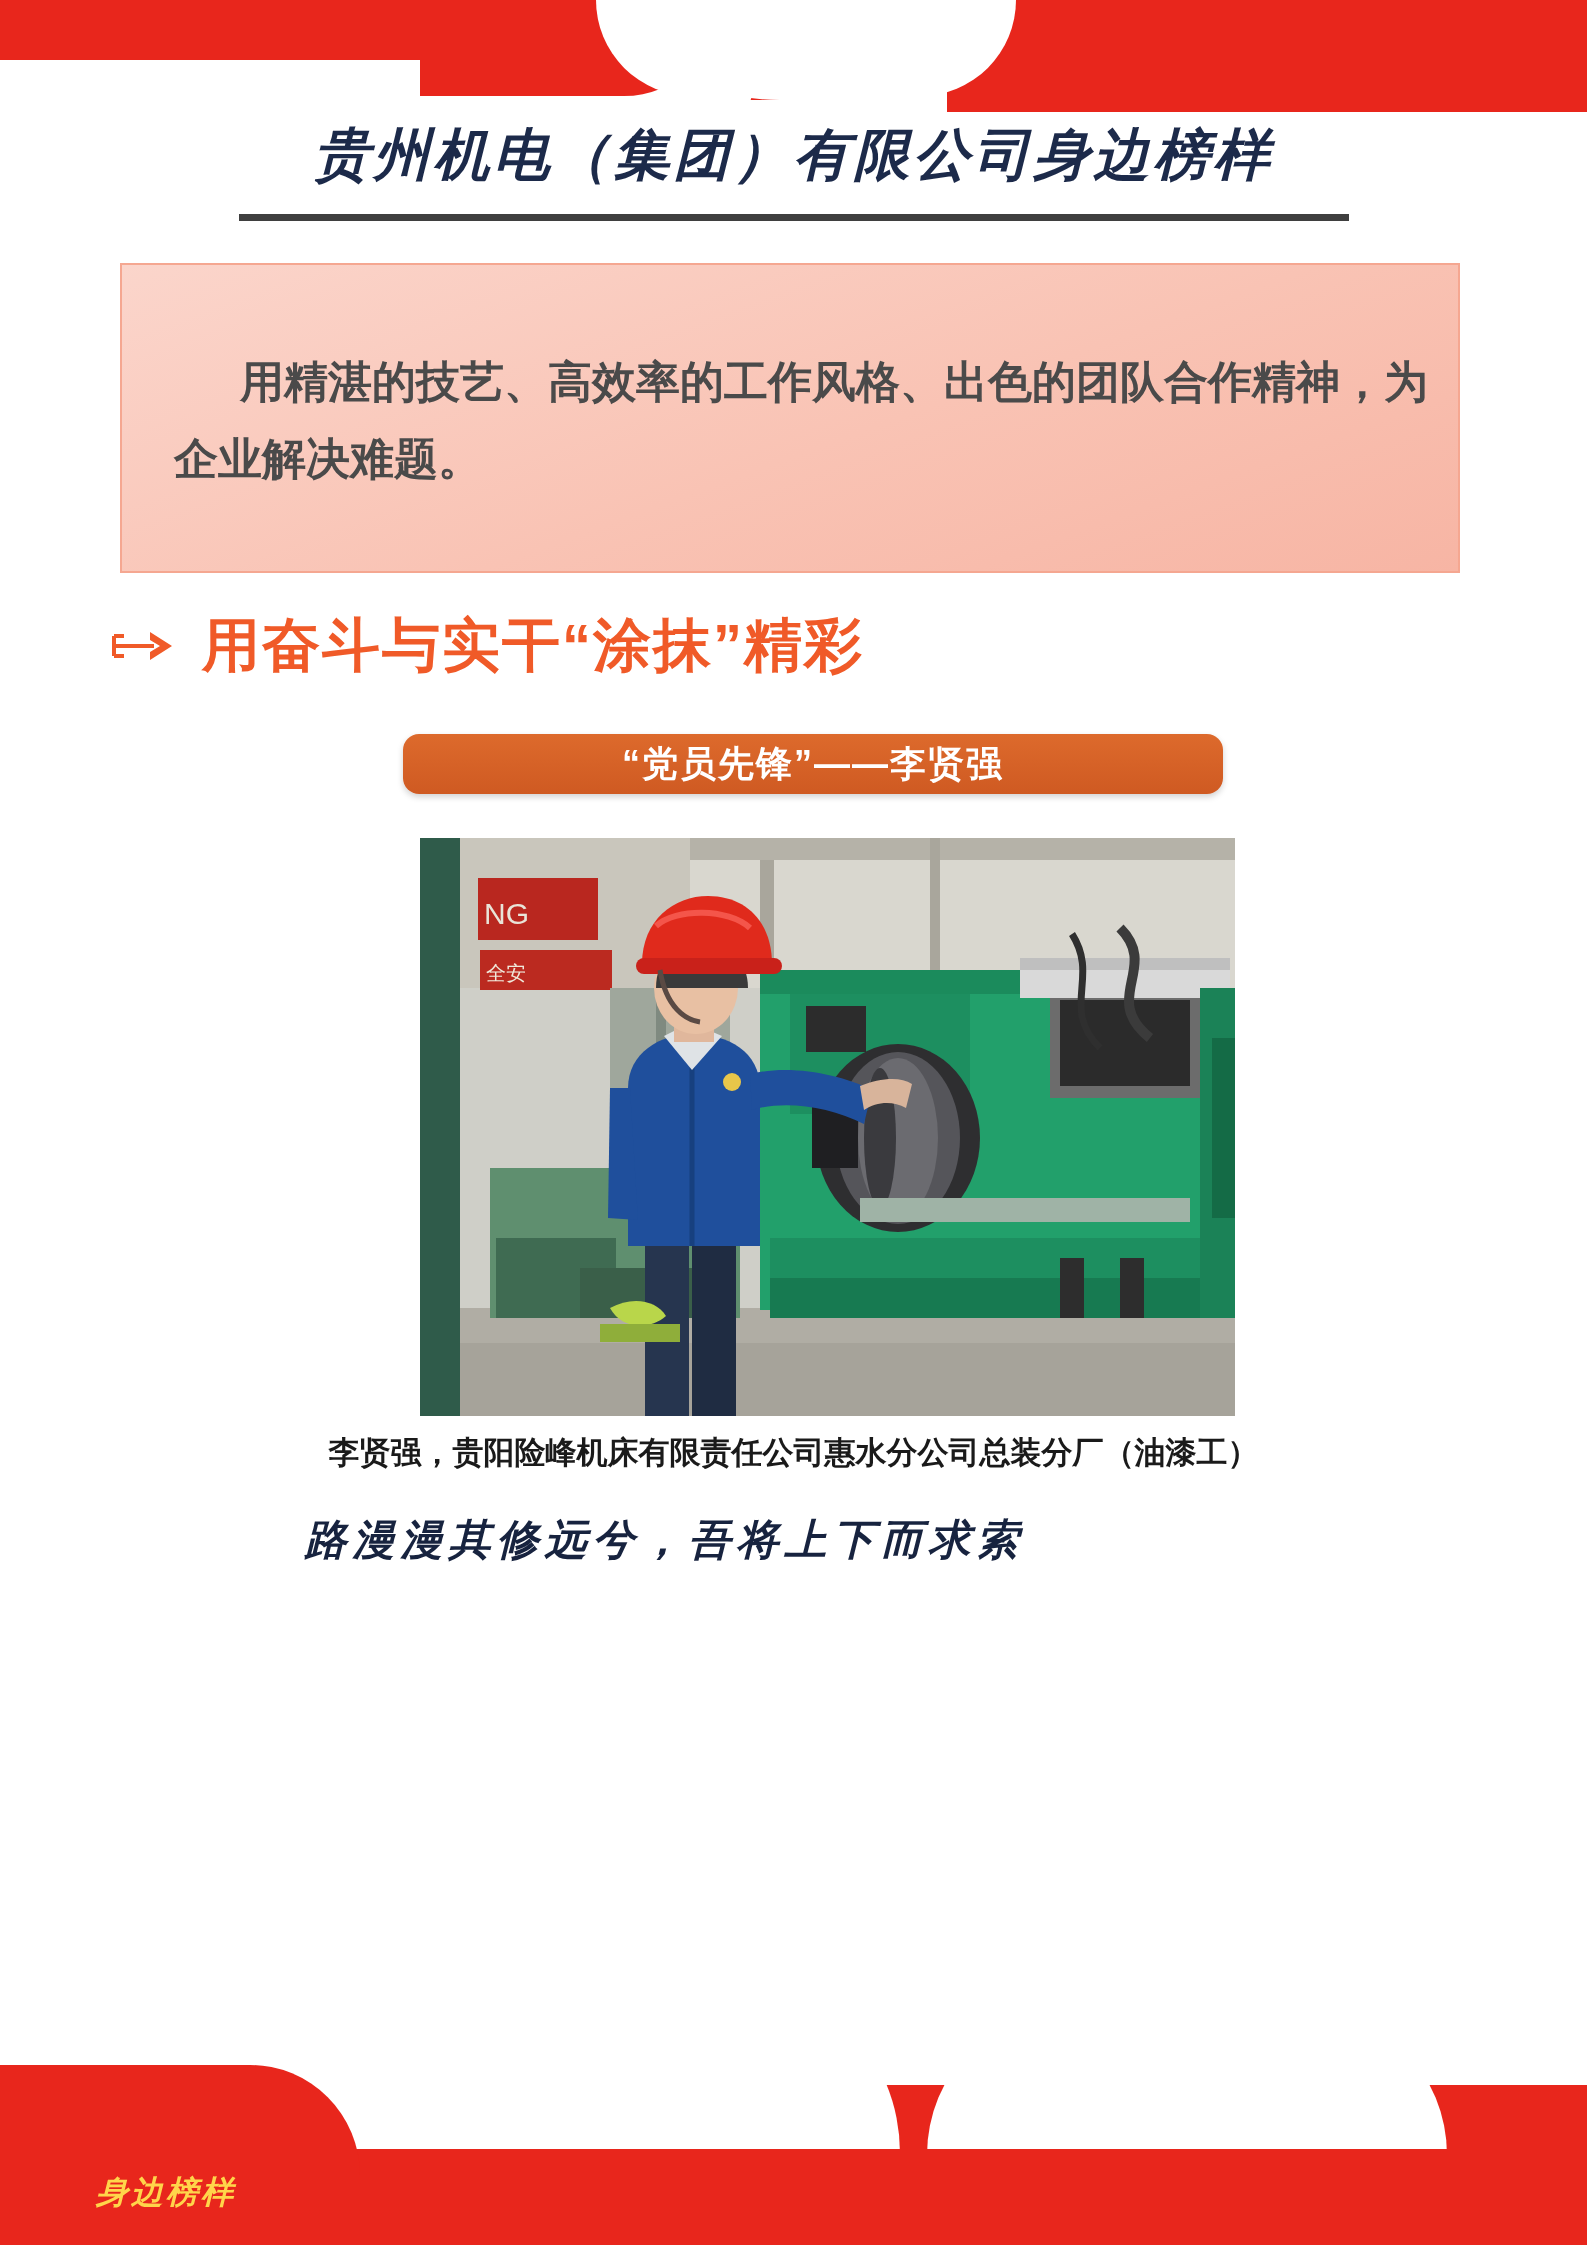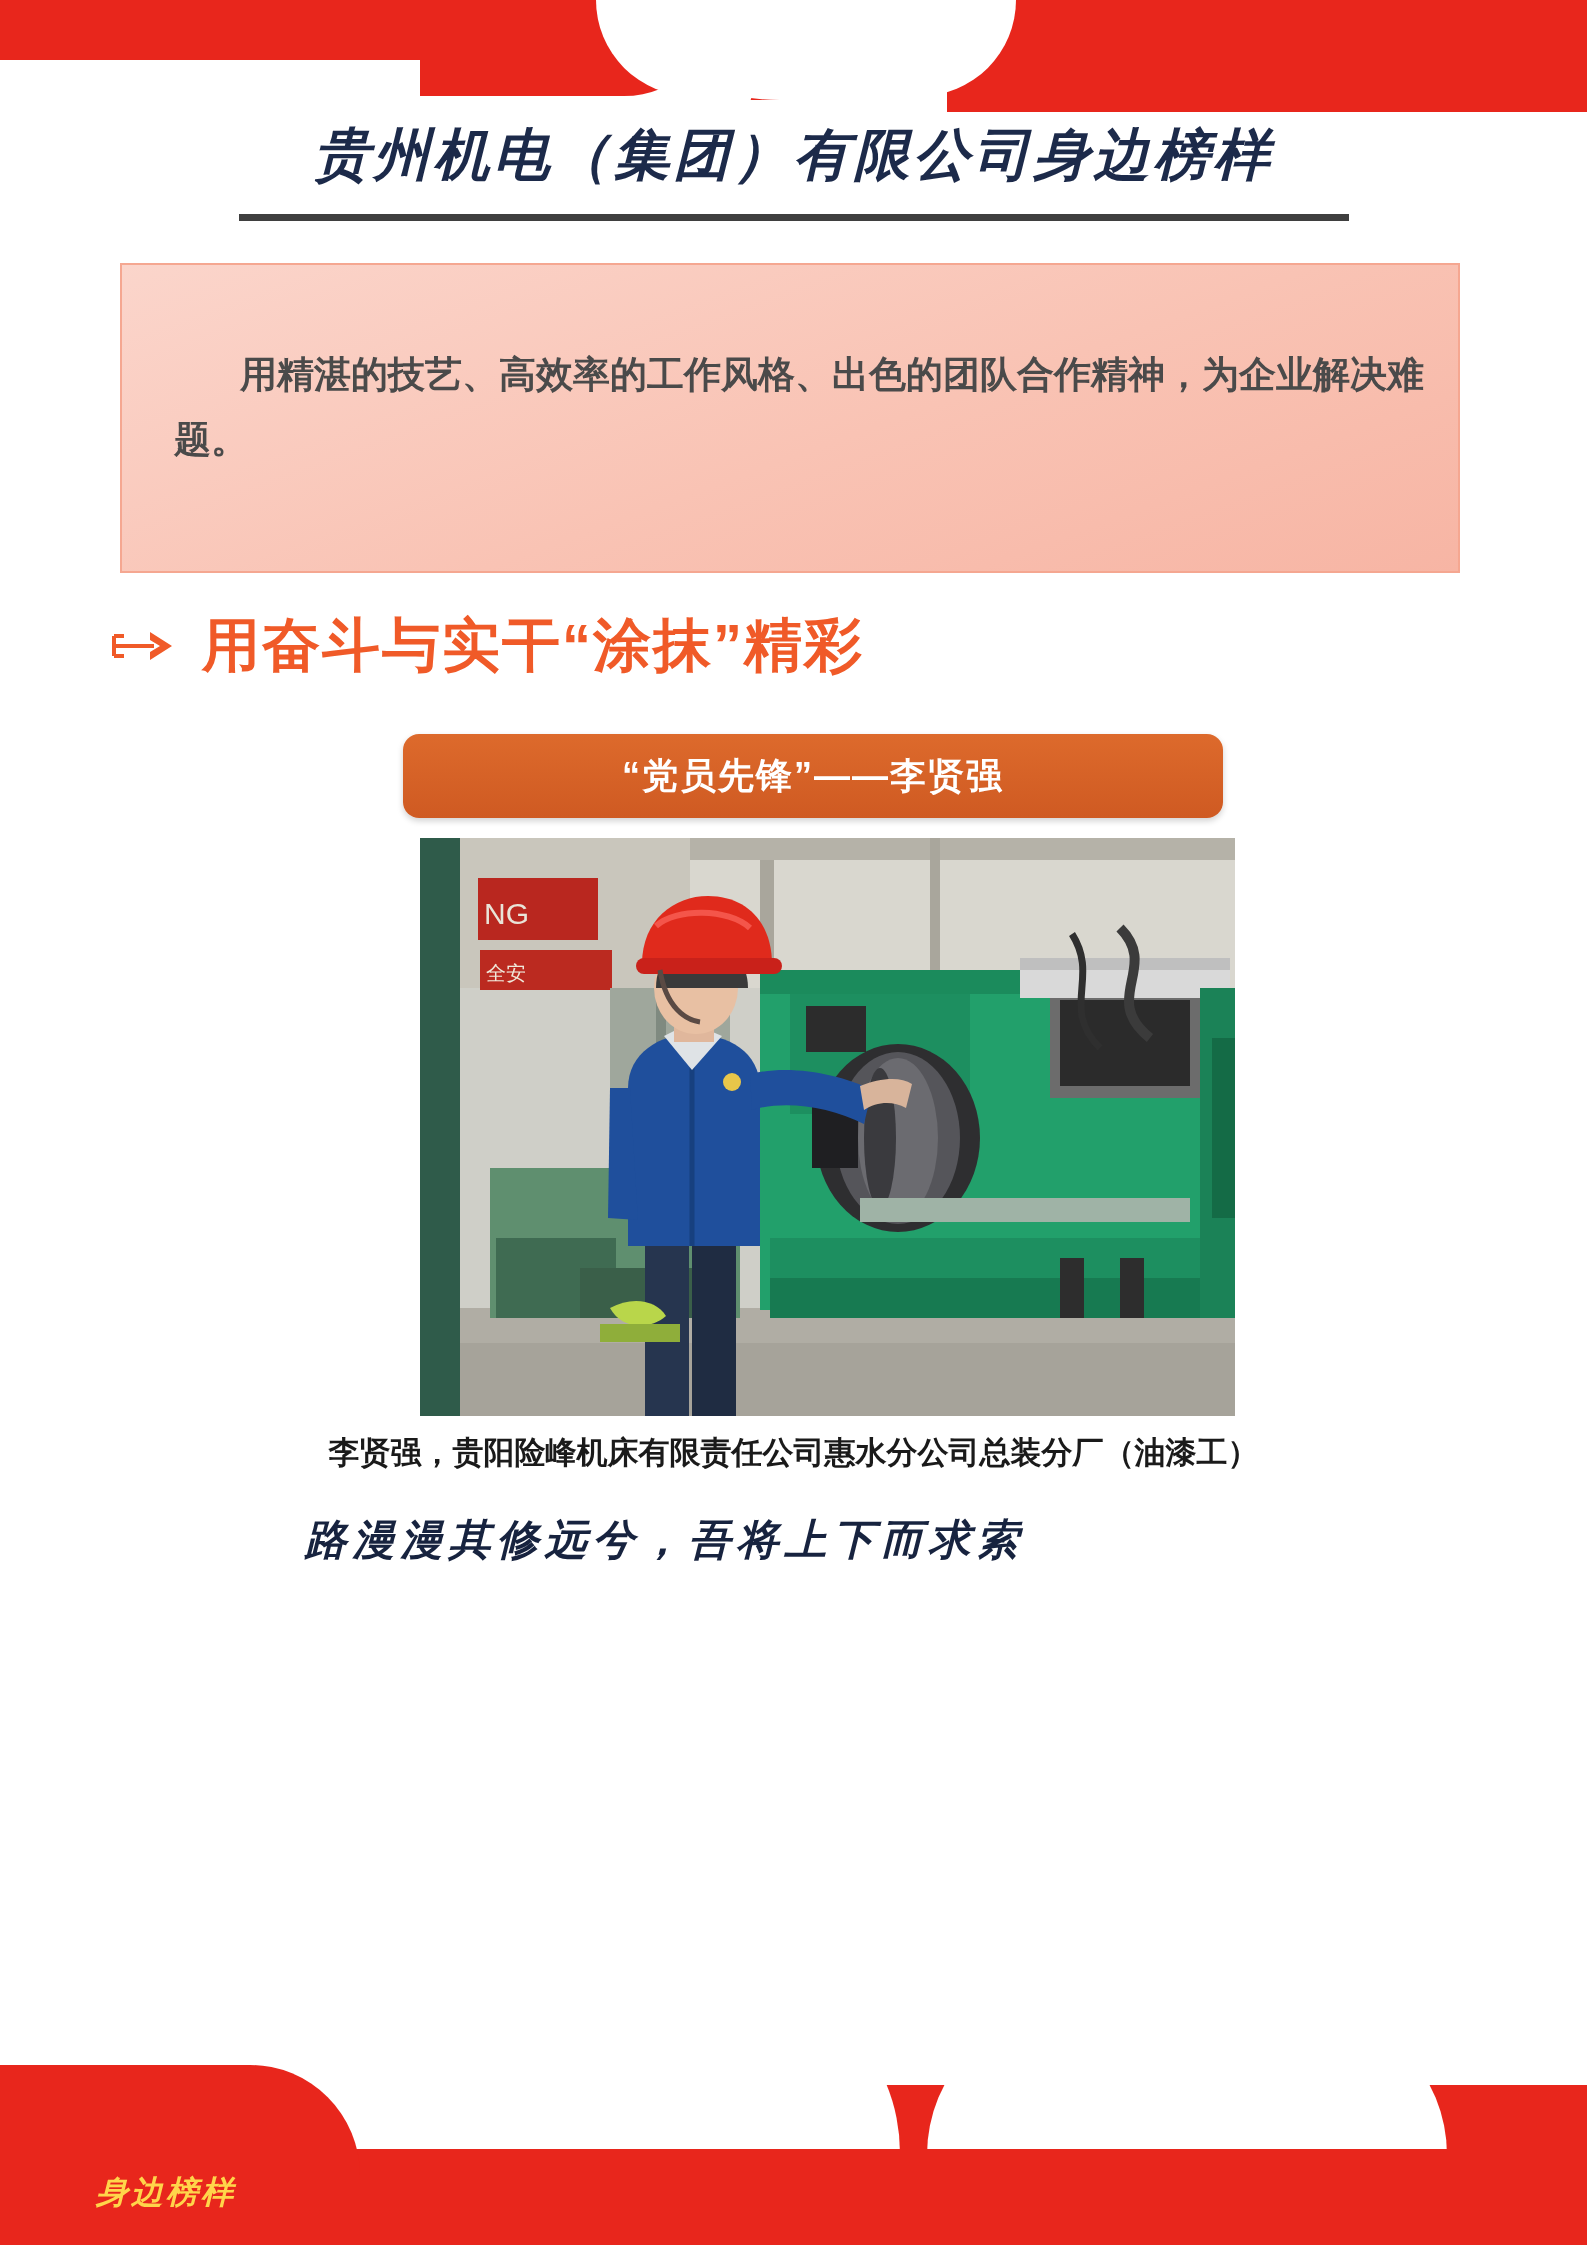--- a/index.html
+++ b/index.html
@@ -182,21 +182,21 @@
     height: 310px;
     background: linear-gradient(160deg, #fbd5cb 0%, #f9c3b4 55%, #f7b5a4 100%);
     border: 2px solid #f5a791;
     z-index: 5;
     box-sizing: border-box;
   }
   .quote-text {
     padding: 78px 28px 0 52px;
     font-family: "Liberation Sans", sans-serif;
     font-weight: bold;
-    font-size: 37px;
+    font-size: 44px;
     line-height: 1.75;
     color: #4a4a4a;
     text-indent: 66px;
   }
 
   
   .section-title-row {
     position: absolute;
     left: 110px;
     top: 607px;
@@ -218,21 +218,21 @@
     letter-spacing: 2px;
     white-space: nowrap;
   }
 
   
   .pill {
     position: absolute;
     left: 403px;
     top: 734px;
     width: 820px;
-    height: 84px;
+    height: 60px;
     background: linear-gradient(180deg, #dd6a2c 0%, #cf5a22 100%);
     border-radius: 16px;
     z-index: 6;
     display: flex;
     align-items: center;
     justify-content: center;
     box-shadow: 0 3px 6px rgba(0,0,0,0.18);
   }
   .pill-text {
     color: #ffffff;

